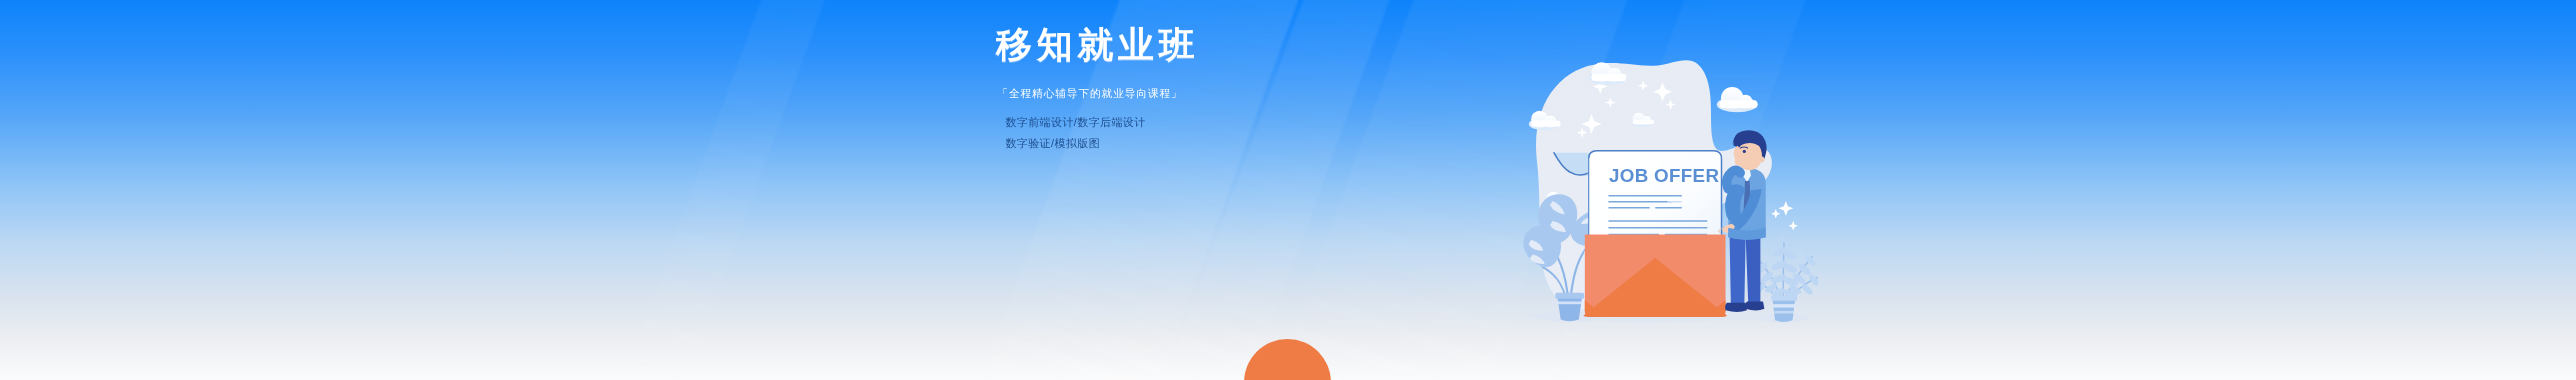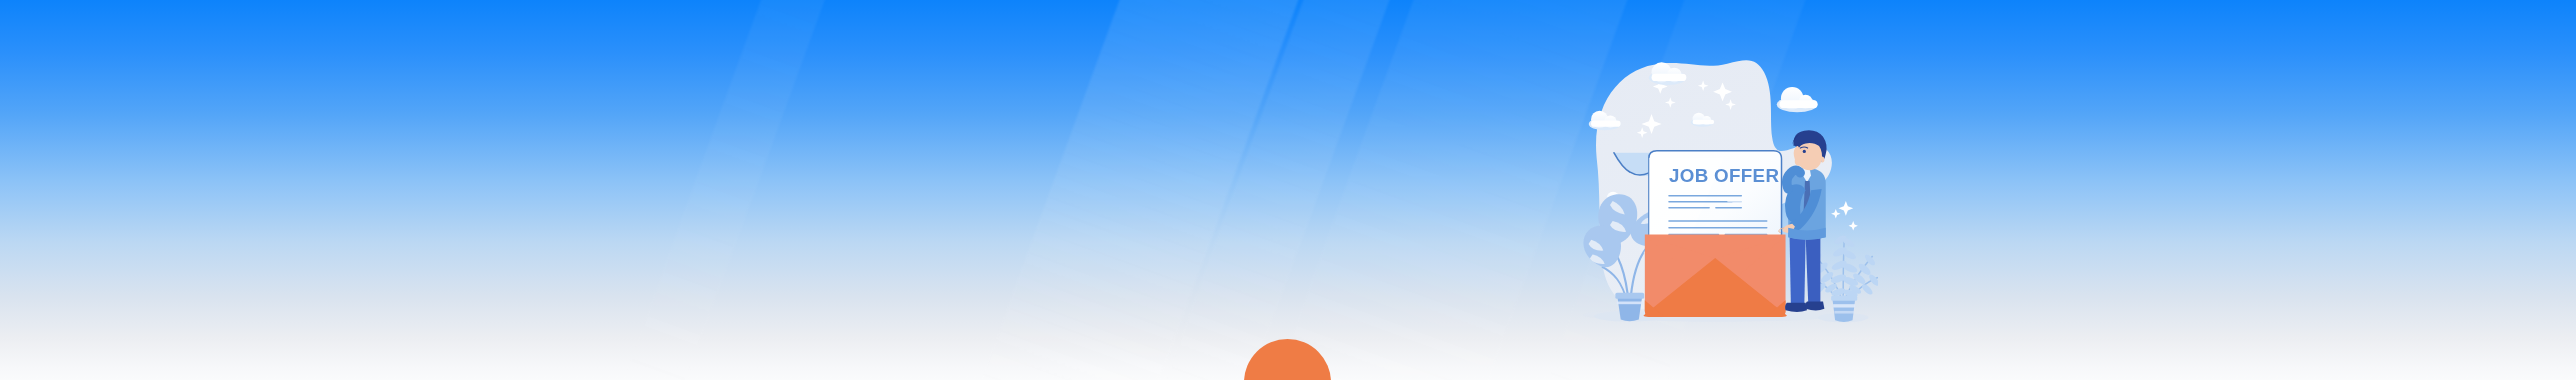--- a/index.html
+++ b/index.html
@@ -97,40 +97,48 @@
     top: 339px;
     width: 87px;
     height: 60px;
     background: #ef7c45;
     border-radius: 44px 44px 0 0;
   }
 
   
   .illustration {
     position: absolute;
-    left: 1543px;
+    left: 1483px;
     top: 0px;
     width: 335px;
     height: 335px;
   }
   .illustration svg { display: block; width: 100%; height: 100%; }
 </style>
 </head>
 <body>
 
 <div class="banner">
 
   <div class="rays">
     <div class="ray r1"></div>
     <div class="ray r2"></div>
     <div class="ray r3"></div>
     <div class="ray r4"></div>
     <div class="ray r5"></div>
   </div>
 
+  <div class="copy">
+    <h1 class="headline">移知就业班</h1>
+    <p class="subhead">「全程精心辅导下的就业导向课程」</p>
+    <ul class="bullets">
+      <li>数字前端设计/数字后端设计</li>
+      <li>数字验证/模拟版图</li>
+    </ul>
+  </div>
 
   <div class="bottom-tab"></div>
 
   <div class="illustration">
     <svg viewBox="0 0 500 500" xmlns="http://www.w3.org/2000/svg" aria-hidden="true">
       <defs>
         <linearGradient id="blobGrad" x1="0" y1="0" x2="0.3" y2="1">
           <stop offset="0%" stop-color="#e6ebf4"></stop>
           <stop offset="100%" stop-color="#e9eef6"></stop>
         </linearGradient>

